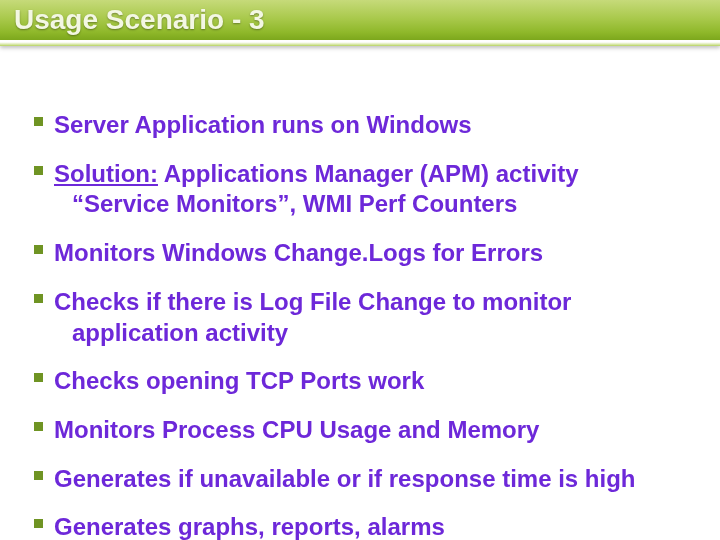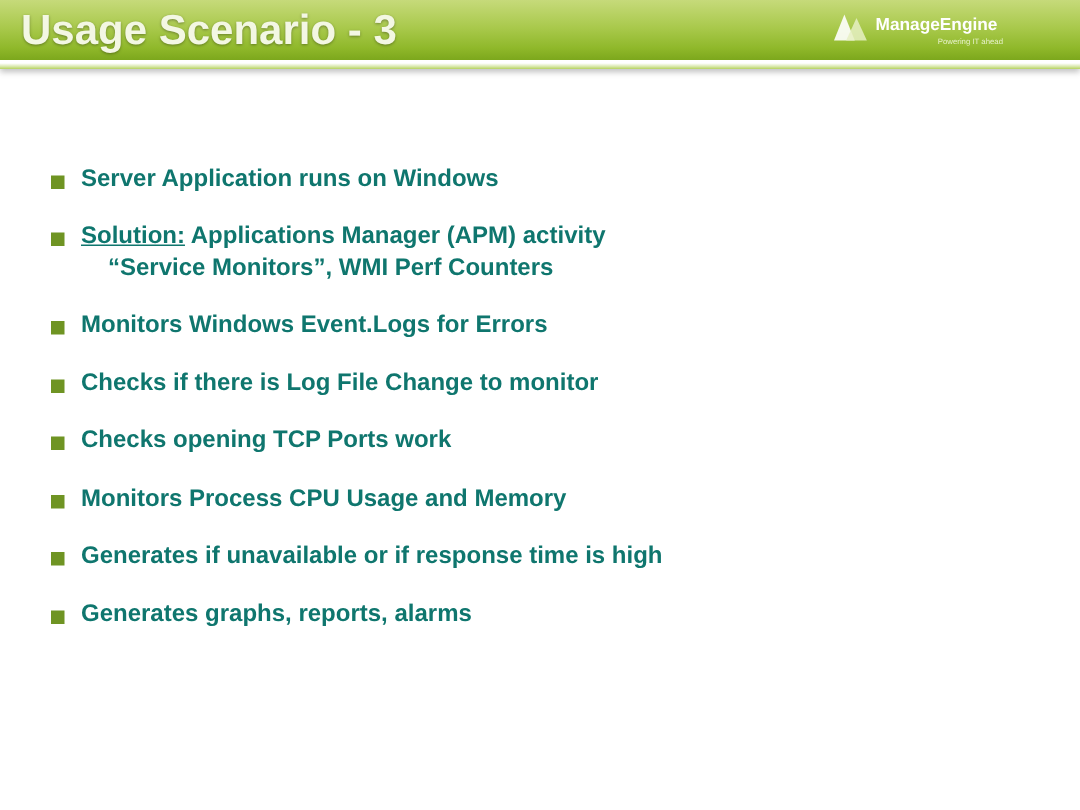--- a/index.html
+++ b/index.html
@@ -47,73 +47,64 @@
     top:110px;left:34px;right:30px;
   }
   ul.bullets{
     list-style:none;
     margin:0;padding:0;
   }
   ul.bullets>li{
     position:relative;
     padding-left:20px;
     margin-bottom:18px;
-    font-size:16px;
+    font-size:24px;
     line-height:1.28;
     font-weight:bold;
-    color:#0f766e;
+    color:#6d28d9;
   }
   ul.bullets>li::before{
     content:"";
     position:absolute;
     left:0;top:7px;
     width:9px;height:9px;
     background:#6f9423;
   }
   .solution-label{text-decoration:underline;}
   .indent{padding-left:18px;display:block;}
 </style>
 </head>
 <body>
 
 <div class="slide">
 
   <div class="header">
     <div class="slide-title">Usage Scenario - 3</div>
-    <div class="logo">
-      <svg viewBox="0 0 260 48">
-        <g transform="translate(0,6)">
-          <polygon points="0,30 12,0 24,30" fill="#ffffff" opacity="0.9"></polygon>
-          <polygon points="14,30 26,4 38,30" fill="#e6f0c3" opacity="0.85"></polygon>
-        </g>
-        <text x="48" y="24" fill="#ffffff" font-family="Arial" font-size="20" font-weight="bold">ManageEngine</text>
-        <text x="120" y="40" fill="#e8f2cc" font-family="Arial" font-size="9">Powering IT ahead</text>
-      </svg>
-    </div>
     <div class="header-underline"></div>
   </div>
 
   <div class="content">
     <ul class="bullets">
 
       <li>
         <span>Server Application runs on Windows</span>
       </li>
 
       <li>
         <span class="solution-label">Solution:</span><span> Applications Manager (APM) activity</span>
         <span class="indent">“Service Monitors”, WMI Perf Counters</span>
       </li>
 
       <li>
-        <span>Monitors Windows Event.Logs for Errors</span>
+        <span>Monitors Windows Change.Logs for Errors</span>
       </li>
 
       <li>
         <span>Checks if there is Log File Change to monitor</span>
+        <span class="indent">application activity</span>
       </li>
 
       <li>
         <span>Checks opening TCP Ports work</span>
       </li>
 
       <li>
         <span>Monitors Process CPU Usage and Memory</span>
       </li>
 

